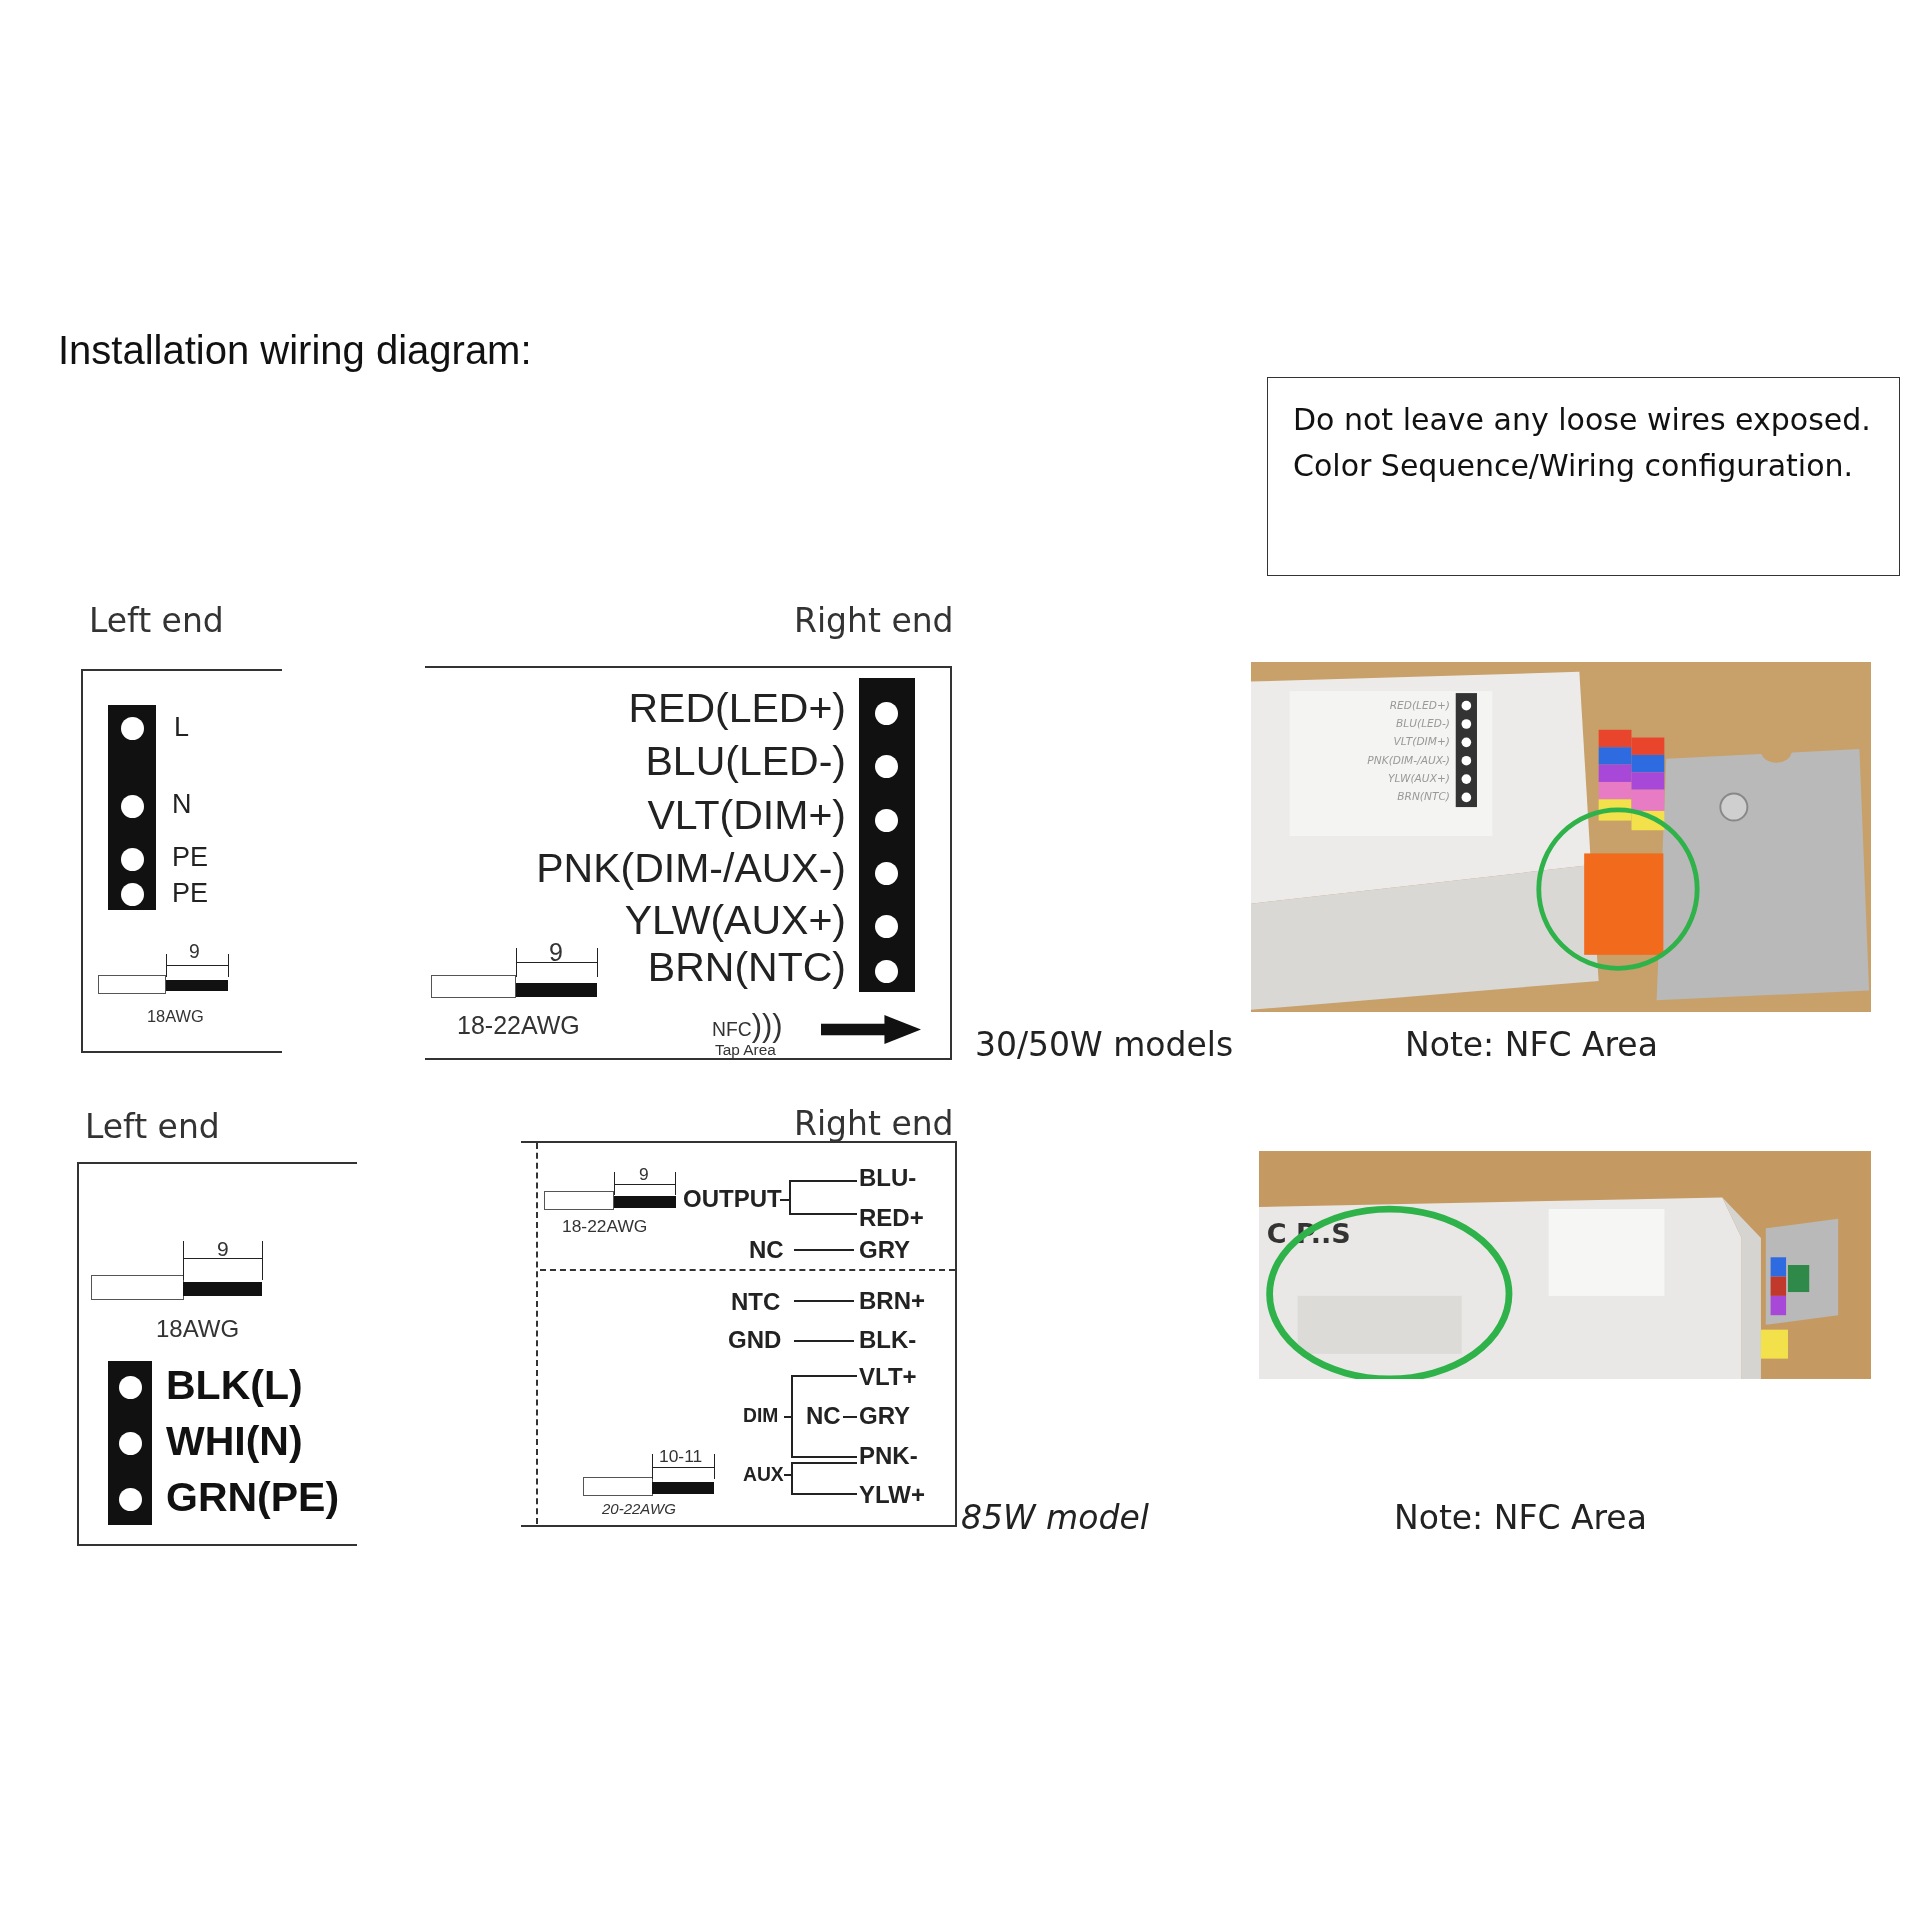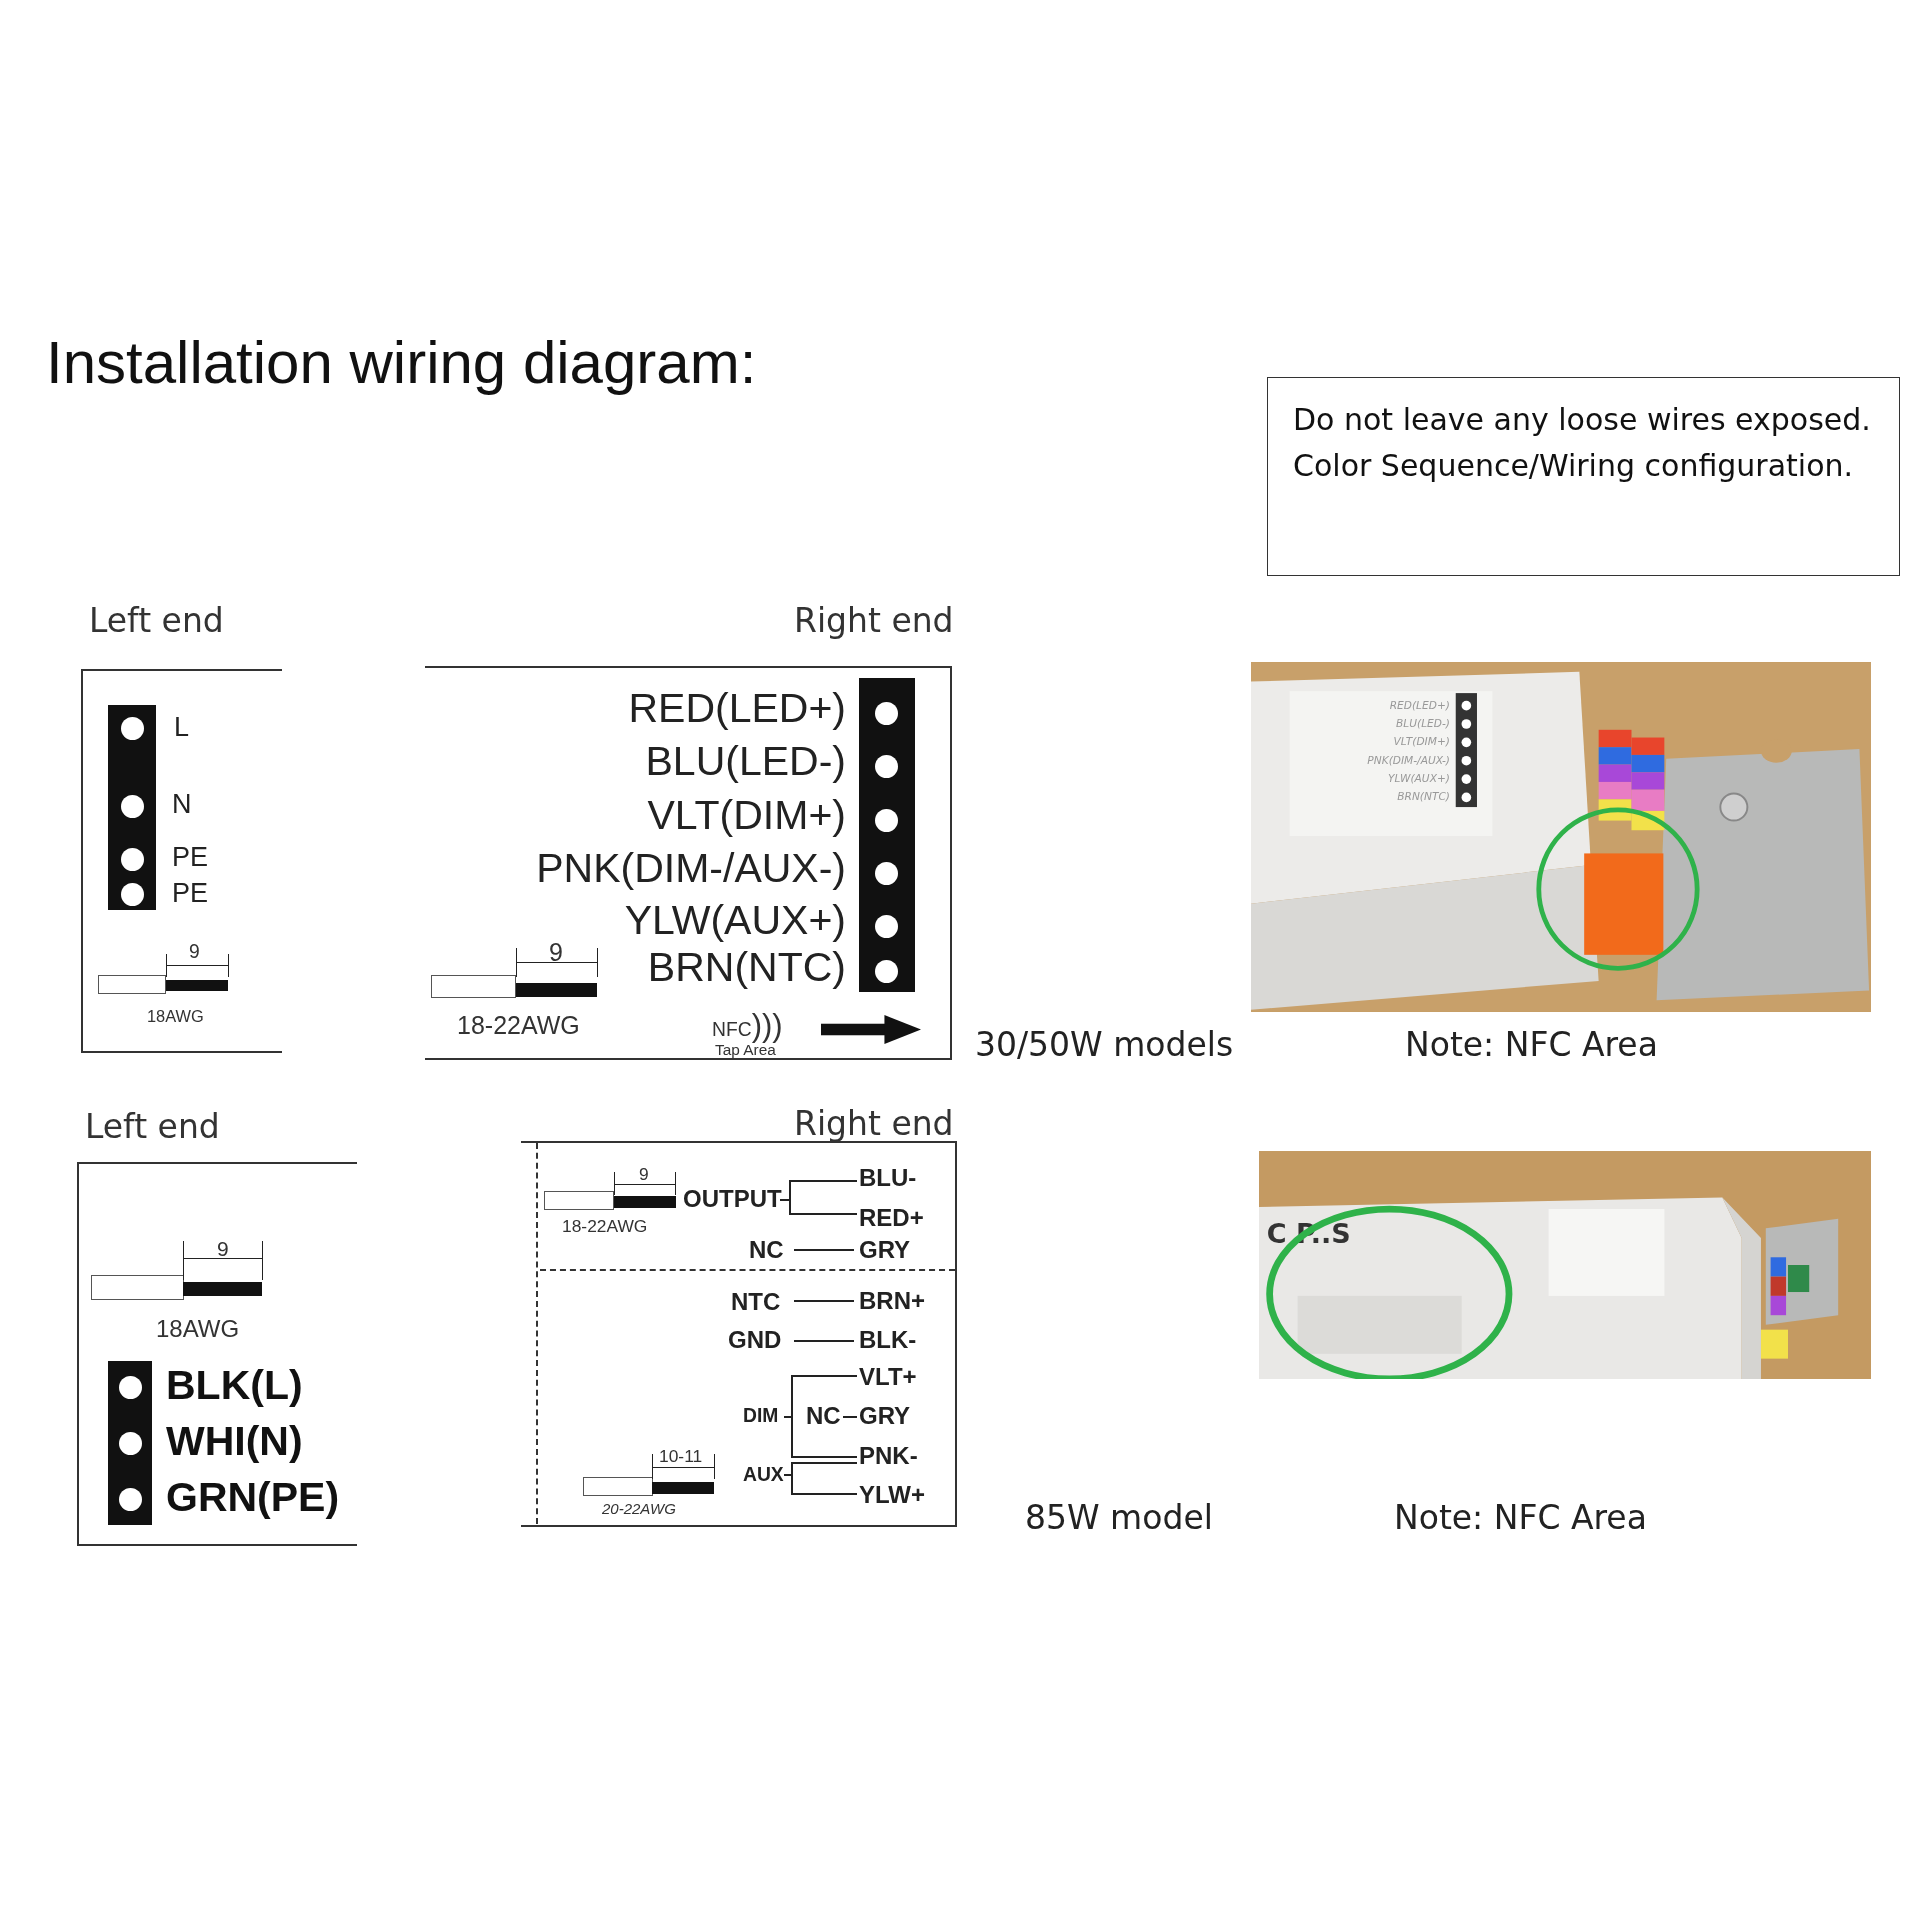--- a/index.html
+++ b/index.html
@@ -1,18 +1,18 @@
 <!DOCTYPE html>
 <html><head>
 <meta charset="utf-8">
 <style>
   html,body{margin:0;padding:0;background:#ffffff;}
   body{width:1931px;height:1931px;position:relative;overflow:hidden;font-family:"Liberation Sans",sans-serif;color:#111;}
   .abs{position:absolute;}
-  .title{left:46px;top:328px;font-size:60px;color:#111;font-family:"Liberation Sans",sans-serif;}
+  .title{left:58px;top:328px;font-size:40px;color:#111;font-family:"Liberation Sans",sans-serif;}
   .lbl{font-size:33px;color:#333;font-family:"DejaVu Sans",sans-serif;}
   .note-box{left:1267px;top:377px;width:633px;height:199px;border:1.9px solid #333;box-sizing:border-box;padding:19.3px 25px;font-family:"DejaVu Sans",sans-serif;color:#111;}
   .note-box .h{font-size:31px;margin-bottom:33px;}
   .note-box .l{font-size:30px;line-height:46px;}
   
   .box{border:2.9px solid #333;box-sizing:border-box;background:#fff;}
   .no-right{border-right:none;}
   .no-left{border-left:none;}
   .strip{background:#111;}
   .dot{position:absolute;width:23px;height:23px;border-radius:50%;background:#fff;}
@@ -209,21 +209,21 @@
   <div class="w85" style="left:338px;top:338px;">YLW+</div>
 
   <div class="wire-ins" style="left:62px;top:334px;width:70px;height:19.3px;"></div>
   <div class="wire-cond" style="left:131px;top:339px;width:62px;height:11.6px;"></div>
   <div class="tick" style="left:131px;top:311px;height:25px;"></div>
   <div class="tick" style="left:193px;top:311px;height:25px;"></div>
   <div class="dim-line" style="left:132px;top:324px;width:61px;"></div>
   <div class="small" style="left:138px;top:303px;font-size:17.4px;">10-11</div>
   <div class="small" style="left:81px;top:357px;font-size:15px;font-style:italic;">20-22AWG</div>
 </div>
-<div class="abs caption" style="left:1025px;top:1498px;">85W model</div>
+<div class="abs caption" style="left:961px;top:1498px;font-style:italic;">85W model</div>
 
 <div class="photo" style="left:1259px;top:1151px;width:612px;height:228px;background:#c8a06a;">
   <svg width="612" height="228" viewBox="0 0 634 236">
     <rect x="0" y="0" width="634" height="236" fill="#c49a62"></rect>
     <polygon points="0,58 480,48 500,90 500,236 0,236" fill="#e9e8e6"></polygon>
     <polygon points="480,48 520,90 520,236 500,236 500,90" fill="#d5d4d1"></polygon>
     <rect x="300" y="60" width="120" height="90" fill="#f6f6f4"></rect>
     <rect x="40" y="150" width="170" height="60" fill="#dcdbd8"></rect>
     <text x="8" y="95" font-size="28" font-weight="bold" fill="#333" font-family="DejaVu Sans, sans-serif">C P..S</text>
     <polygon points="525,80 600,70 600,170 525,180" fill="#b8b9b8"></polygon>

